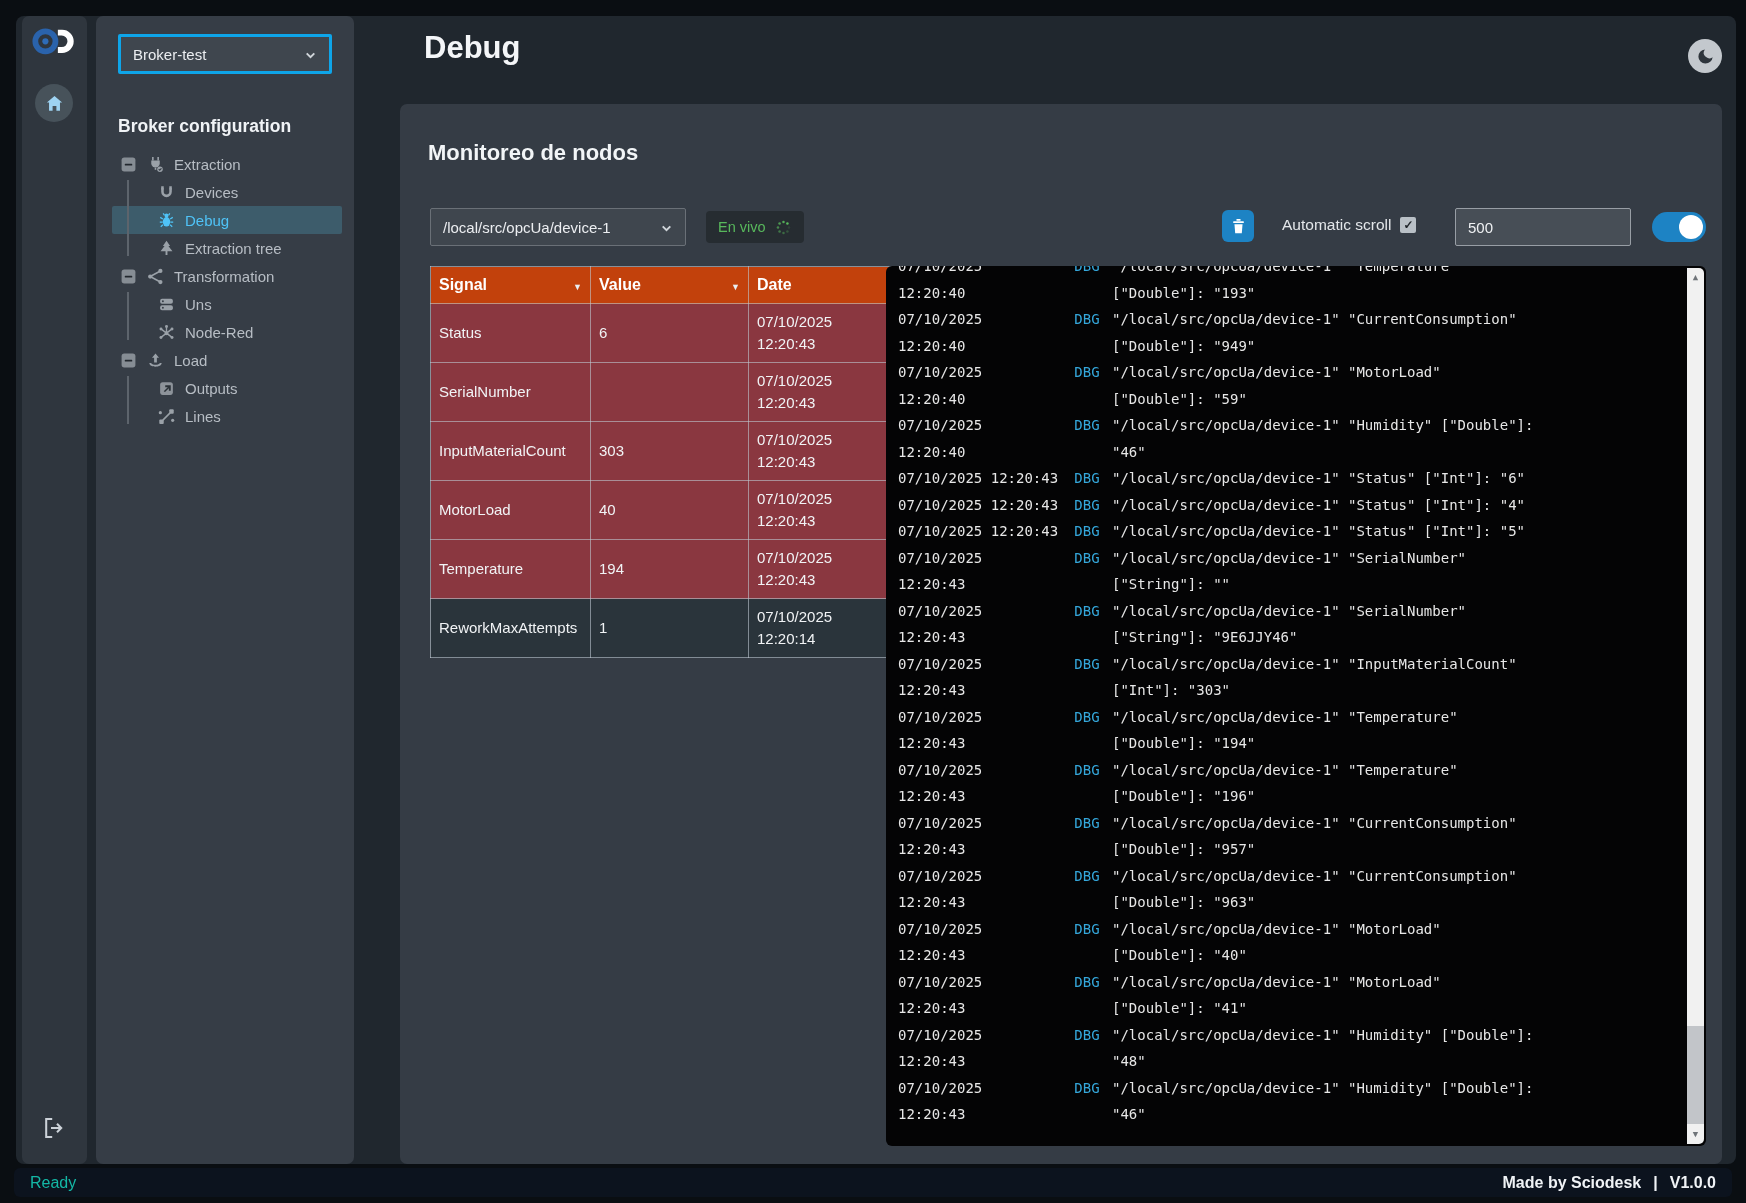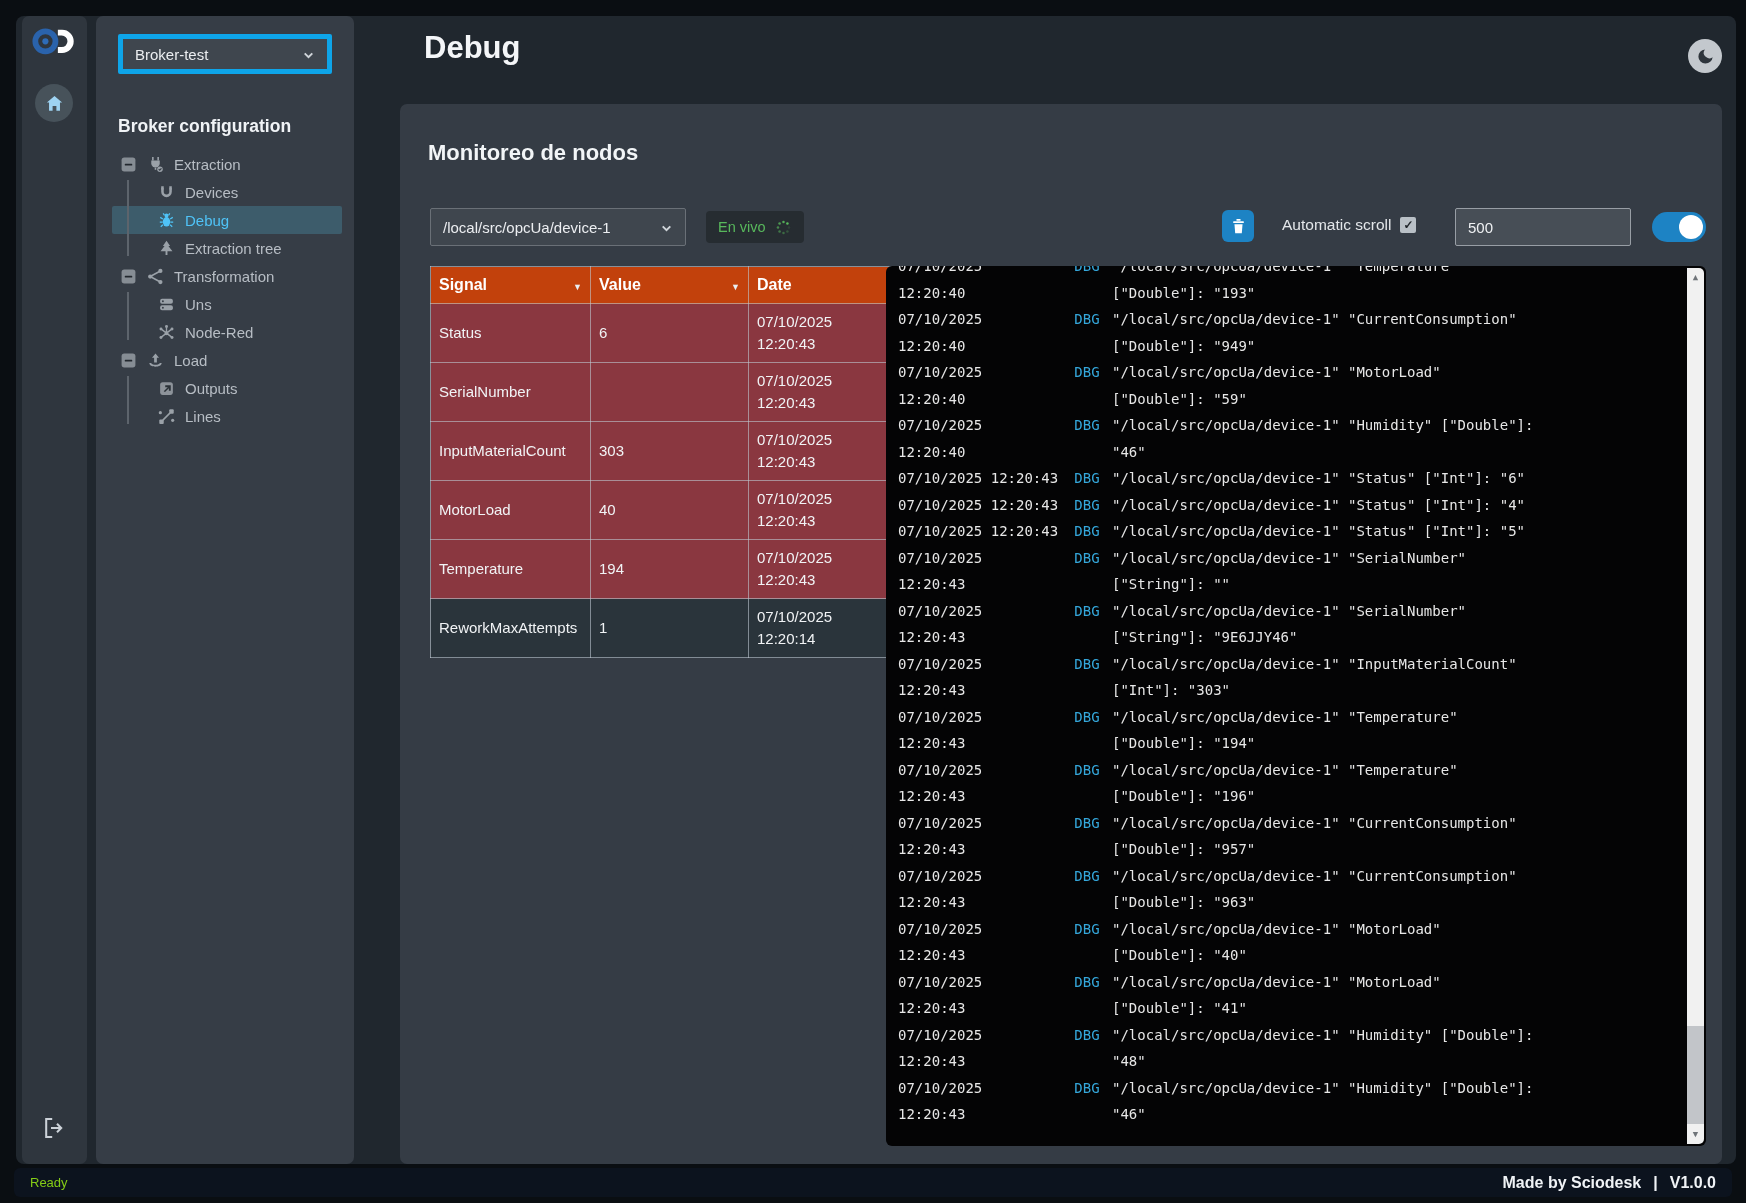--- a/index.html
+++ b/index.html
@@ -9,21 +9,21 @@
   
   .rail{position:absolute;left:22px;top:16px;width:65px;height:1148px;background:#2f363e;border-radius:7px;}
   .logo{position:absolute;left:9px;top:10px;width:48px;height:32px;}
   .home-btn{position:absolute;left:13px;top:68px;width:38px;height:38px;border-radius:50%;
             background:#47525a;display:flex;align-items:center;justify-content:center;cursor:pointer;}
   .home-btn svg{width:19px;height:19px;}
   .logout-btn{position:absolute;left:20px;top:1100px;width:24px;height:24px;cursor:pointer;}
   
   .sidebar{position:absolute;left:96px;top:16px;width:258px;height:1148px;background:#363d46;border-radius:7px;}
   .broker-select{position:absolute;left:22px;top:18px;width:214px;height:40px;background:#3f464e;
-                 border:5px solid #0ea5e9;border-radius:2px;display:flex;align-items:center;
+                 border:3px solid #0ea5e9;border-radius:2px;display:flex;align-items:center;
                  padding:0 12px;box-sizing:border-box;font-size:15px;color:#eceef1;cursor:pointer;}
   .broker-select .chev{margin-left:auto;width:13px;height:13px;}
   .side-heading{position:absolute;left:22px;top:100px;font-size:17.5px;font-weight:bold;color:#f0f3f6;}
   .tree{position:absolute;left:16px;top:134px;width:230px;}
   .tree-row{position:relative;display:flex;align-items:center;height:28px;font-size:15px;color:#b7bdc4;cursor:pointer;}
   .tree-row.lvl0{padding-left:8px;}
   .tree-row.lvl1{padding-left:46px;}
   .tree-row.sel{background:#3d5c6b;border-radius:2px;color:#4fc3f7;}
   .ticon{width:17px;height:17px;margin-right:10px;flex:none;display:inline-flex;}
   .ticon svg{width:100%;height:100%;}
@@ -73,21 +73,21 @@
   .log-ts{width:164px;flex:none;white-space:pre-line;}
   .log-lvl{width:50px;flex:none;text-align:center;color:#35a8dc;}
   .log-msg{flex:1;min-width:0;white-space:pre-line;}
   .log-sb{position:absolute;right:2px;top:2px;bottom:2px;width:17px;background:#f1f1f1;border-radius:0 5px 5px 0;}
   .sb-btn{position:absolute;left:0;width:17px;height:19px;display:flex;align-items:center;justify-content:center;
           color:#6f7479;font-size:9px;cursor:pointer;}
   .sb-thumb{position:absolute;left:0;width:17px;bottom:20px;height:98px;background:#c2c5c9;cursor:pointer;}
   
   .statusbar{position:absolute;left:14px;top:1168px;width:1718px;height:29px;background:#0c131e;border-radius:6px;
              display:flex;align-items:center;justify-content:space-between;padding:0 16px;box-sizing:border-box;}
-  .statusbar .left{font-size:13px;color:#84cc16;}
+  .statusbar .left{font-size:16px;color:#14b8a6;}
   .statusbar .right{display:flex;gap:12px;font-size:16px;font-weight:bold;color:#f0f3f6;}
 </style>
 </head>
 <body>
 
 <div id="app">
   <div class="workspace"></div>
 
   <div class="rail">
     <div class="logo">

